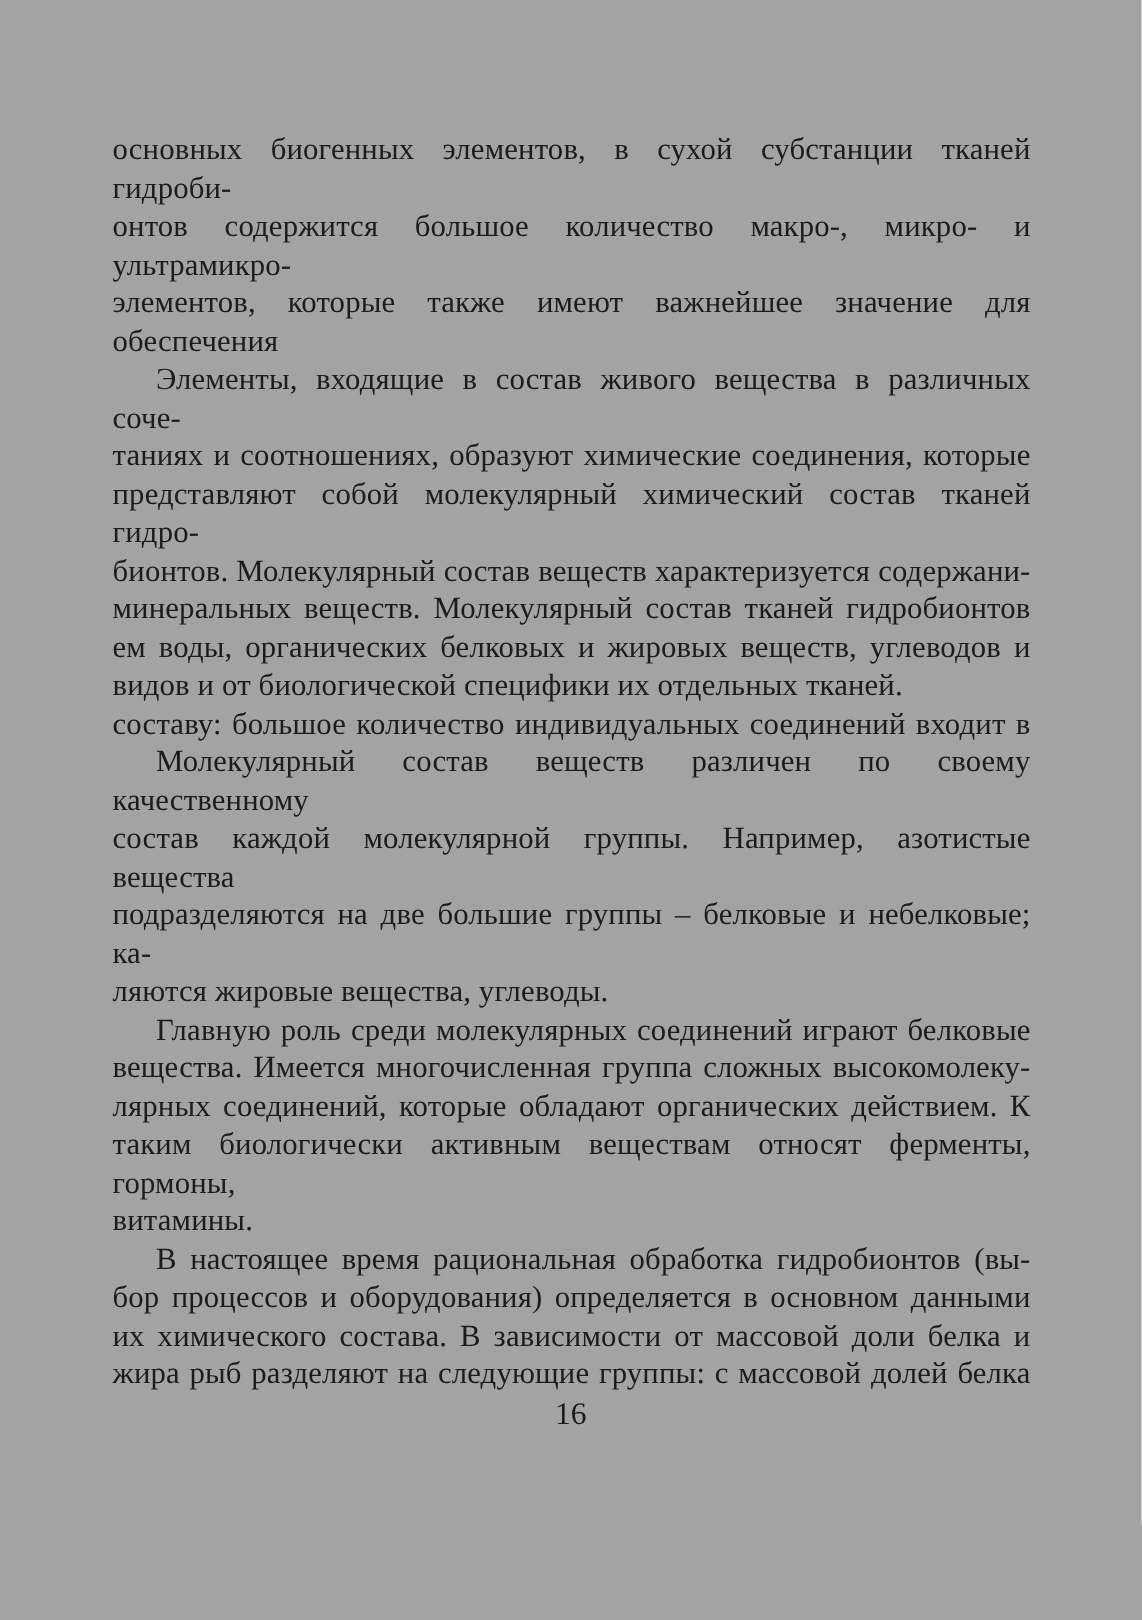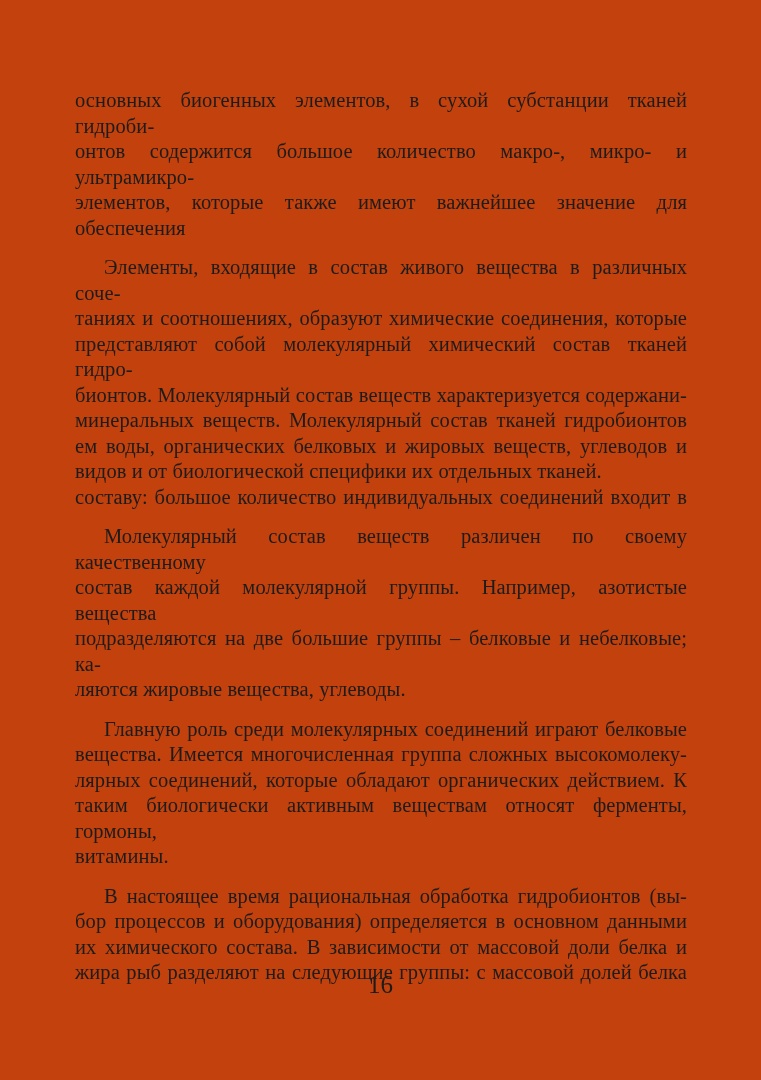--- a/index.html
+++ b/index.html
@@ -29,36 +29,35 @@
     text-align: justify;
     text-align-last: justify;
     white-space: normal;
     letter-spacing: 0.1px;
   }
   .line.last {
     text-align-last: left;
   }
   .line.indent {
     text-indent: 29px;
-    margin-top: 14px;
   }
   .page-number {
     position: absolute;
     left: 0;
-    top: 971px;
+    top: 930px;
     width: 100%;
     text-align: center;
-    font-size: 25px;
+    font-size: 21px;
     color: #1c1c1c;
   }
 </style>
 </head>
 <body>
 
-<div class="scan-page" style="background: #c2410c; color: rgb(28, 28, 28);">
+<div class="scan-page" style="background: #a3a3a3; color: rgb(28, 28, 28);">
   <div class="text-block">
       <div class="line">основных биогенных элементов, в сухой субстанции тканей гидроби-</div>
       <div class="line">онтов содержится большое количество макро-, микро- и ультрамикро-</div>
       <div class="line">элементов, которые также имеют важнейшее значение для обеспечения</div>
       <div class="line indent">Элементы, входящие в состав живого вещества в различных соче-</div>
       <div class="line">таниях и соотношениях, образуют химические соединения, которые</div>
       <div class="line">представляют собой молекулярный химический состав тканей гидро-</div>
       <div class="line">бионтов. Молекулярный состав веществ характеризуется содержани-</div>
       <div class="line">минеральных веществ. Молекулярный состав тканей гидробионтов</div>
       <div class="line">ем воды, органических белковых и жировых веществ, углеводов и</div>

